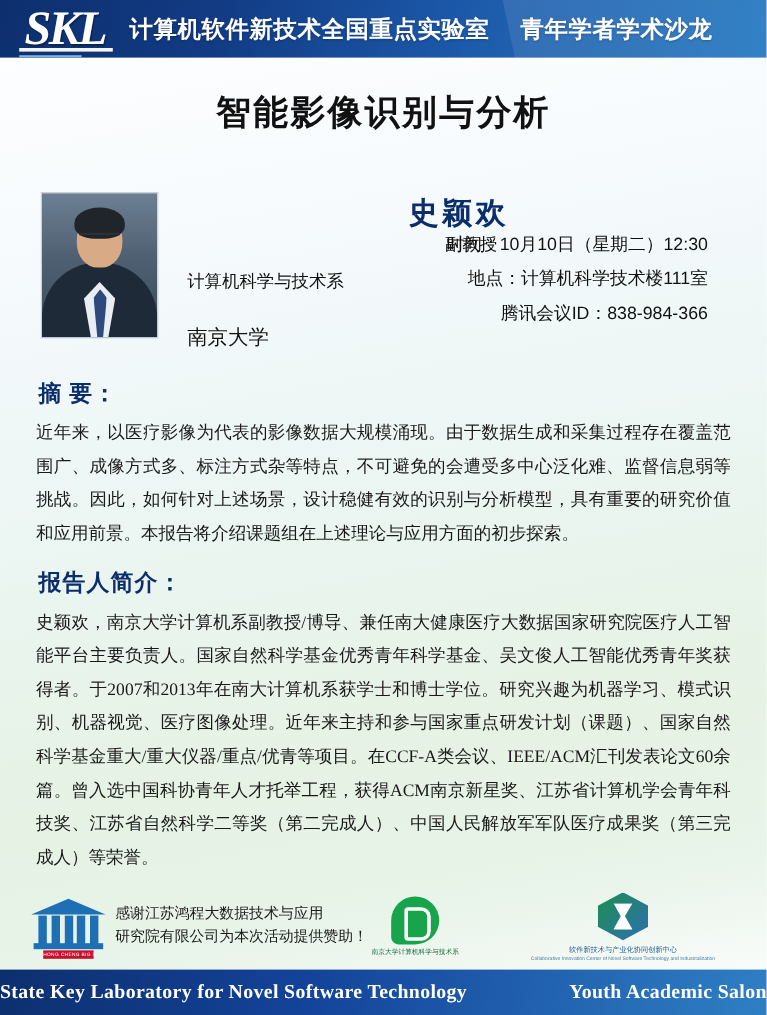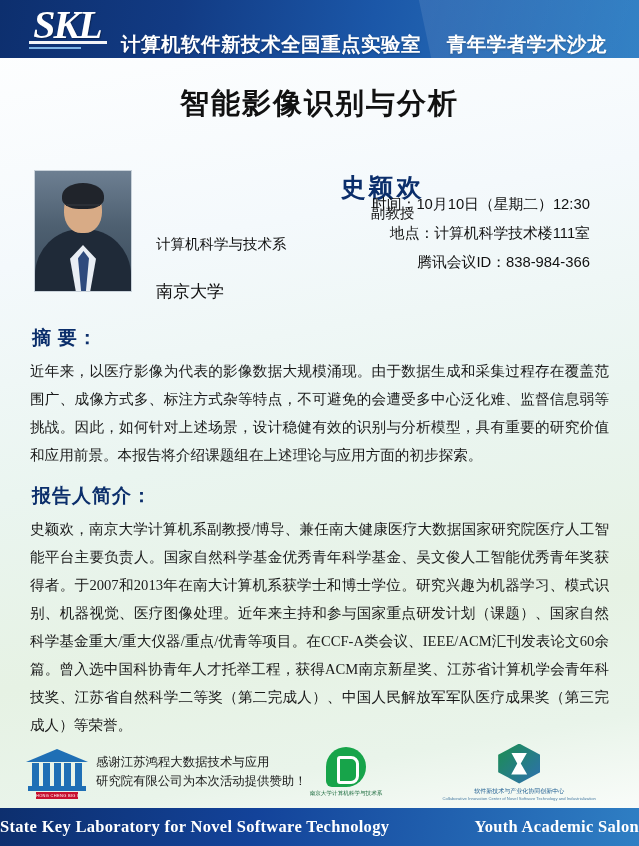--- a/index.html
+++ b/index.html
@@ -17,26 +17,25 @@
     position: relative;
     width: 639px;
     height: 846px;
     box-sizing: border-box;
     background: linear-gradient(170deg, #ffffff 0%, #f4f9fc 28%, #eaf5f0 52%, #e6f2e4 72%, #e9f4ea 86%, #ffffff 100%);
     overflow: hidden;
   }
   
   .header {
     position: relative;
-    height: 58px;
+    height: 48px;
     background: linear-gradient(100deg, #0d2f6e 0%, #123b84 28%, #1b57a8 58%, #2f7fc4 100%);
     display: flex;
-    align-items: flex-end;
-    overflow: hidden;
-    padding-left: 13px;
+    align-items: center;
+    overflow: hidden;
   }
   .header:after {
     content: "";
     position: absolute;
     right: -30px;
     top: -40px;
     width: 240px;
     height: 150px;
     background: linear-gradient(120deg, rgba(255,255,255,0.10), rgba(255,255,255,0));
     transform: rotate(-12deg);
@@ -293,21 +292,21 @@
     line-height: 7px;
     letter-spacing: .3px;
     white-space: nowrap;
     overflow: hidden;
   }
   .sp-thanks {
     font-size: 12.4px;
     color: #1a1a1a;
     line-height: 1.55;
     padding-left: 8px;
-    font-family: Liberation Sans, sans-serif;
+    font-family: Liberation Mono, monospace;
   }
   .sp-center {
     flex: 1 1 auto;
     display: flex;
     justify-content: center;
     align-items: center;
     gap: 60px;
     padding-right: 40px;
   }
   .nju-logo { text-align: center; }

